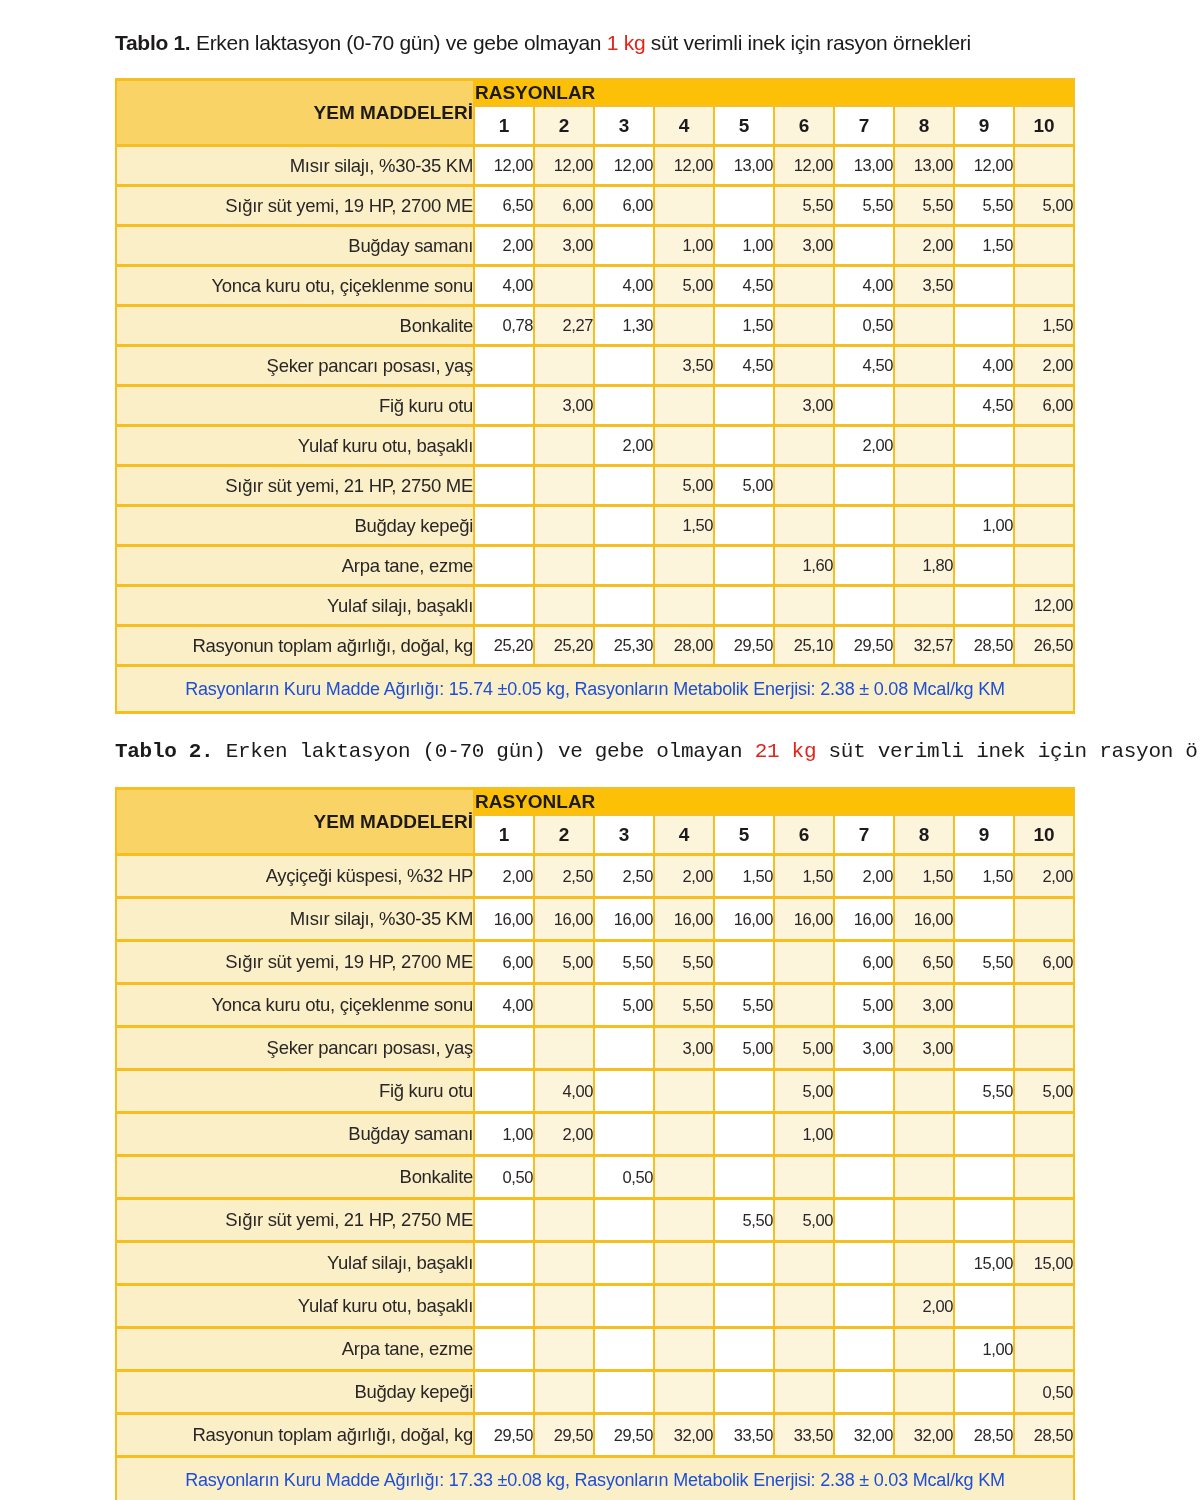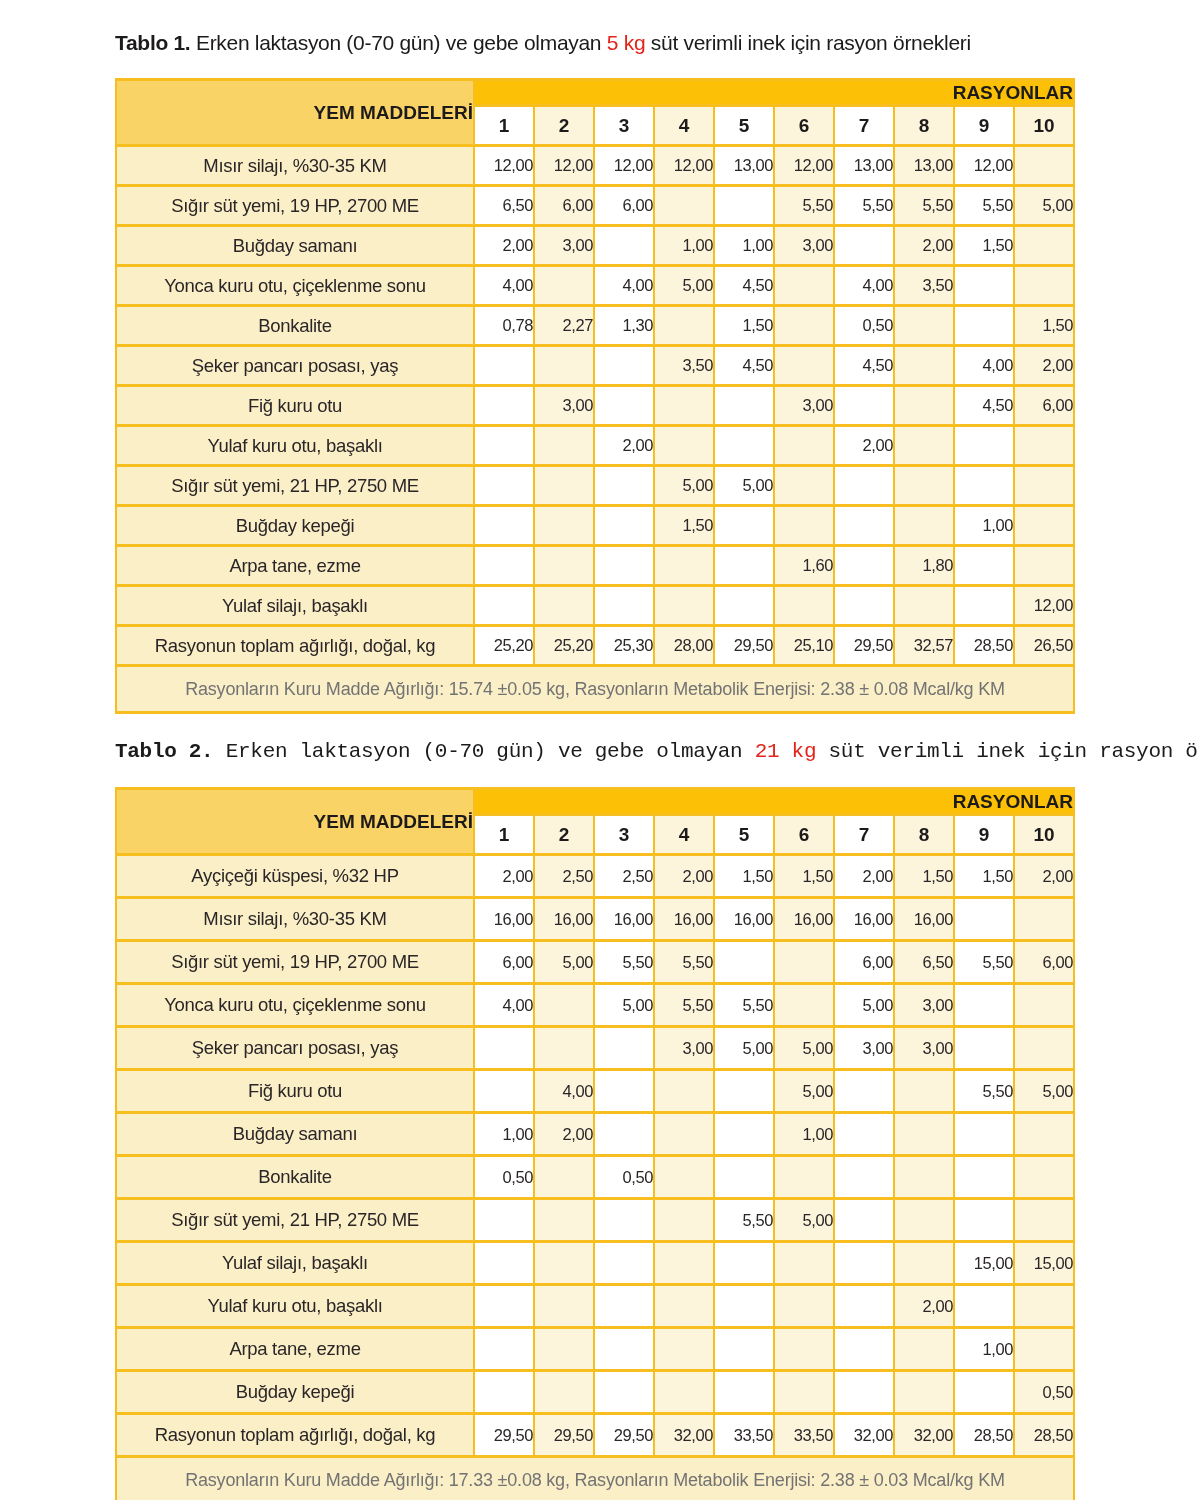--- a/index.html
+++ b/index.html
@@ -39,59 +39,59 @@
     border-top-width:3px;border-bottom-width:3px;
     padding:0;overflow:hidden;
   }
   tr.band-row{height:26px;}
   tr.num-row{height:40px;}
   #table-0 tbody tr{height:40px;}
   #table-1 tbody tr{height:43px;}
   tfoot tr{height:47px;}
   th.band{
     background:var(--gold-band);
-    font-size:19px;font-weight:bold;text-align:right;color:#1d1a1b;
+    font-size:19px;font-weight:bold;text-align:left;color:#1d1a1b;
     letter-spacing:0px;
   }
   th.label-header{
     background:var(--gold-light);
     font-size:19px;font-weight:bold;text-align:right;color:#1d1a1b;
   }
   th.num{
     font-size:19px;font-weight:bold;text-align:center;color:#1d1a1b;
   }
   th.row-label{
     background:var(--cream-label);
-    font-weight:normal;font-size:18.5px;text-align:center;
+    font-weight:normal;font-size:18.5px;text-align:right;
     padding-left:10px;padding-right:6px;letter-spacing:-0.3px;
     white-space:nowrap;
   }
   td.val{
     font-size:16.5px;text-align:right;padding-right:7px;
     letter-spacing:-0.4px;white-space:nowrap;
   }
   .c-odd{background:var(--cell-white);}
   .c-even{background:var(--cream-cell);}
   td.table-footer{
     background:var(--cream-label);
     font-size:18px;text-align:center;letter-spacing:-0.2px;
-    color:#737373;white-space:nowrap;
+    color:#1d4ed8;white-space:nowrap;
   }
   .page-number{
     margin-top:15px;text-align:center;width:958px;
     font-size:19px;color:#1d1a1b;
   }
 </style>
 </head>
 <body>
 
 <div class="page">
   <div class="content">
 
-    <p class="tbl-title" id="title-0"><span class="b">Tablo 1.</span><span> Erken laktasyon (0-70 gün) ve gebe olmayan </span><span class="red">5 kg</span><span> süt verimli inek için rasyon örnekleri</span></p>
+    <p class="tbl-title" id="title-0"><span class="b">Tablo 1.</span><span> Erken laktasyon (0-70 gün) ve gebe olmayan </span><span class="red">1 kg</span><span> süt verimli inek için rasyon örnekleri</span></p>
 
     <table class="ration-table" id="table-0">
         <colgroup>
           <col style="width: 358px;">
           <col style="width: 60px;">
           <col style="width: 60px;">
           <col style="width: 60px;">
           <col style="width: 60px;">
           <col style="width: 60px;">
           <col style="width: 60px;">

